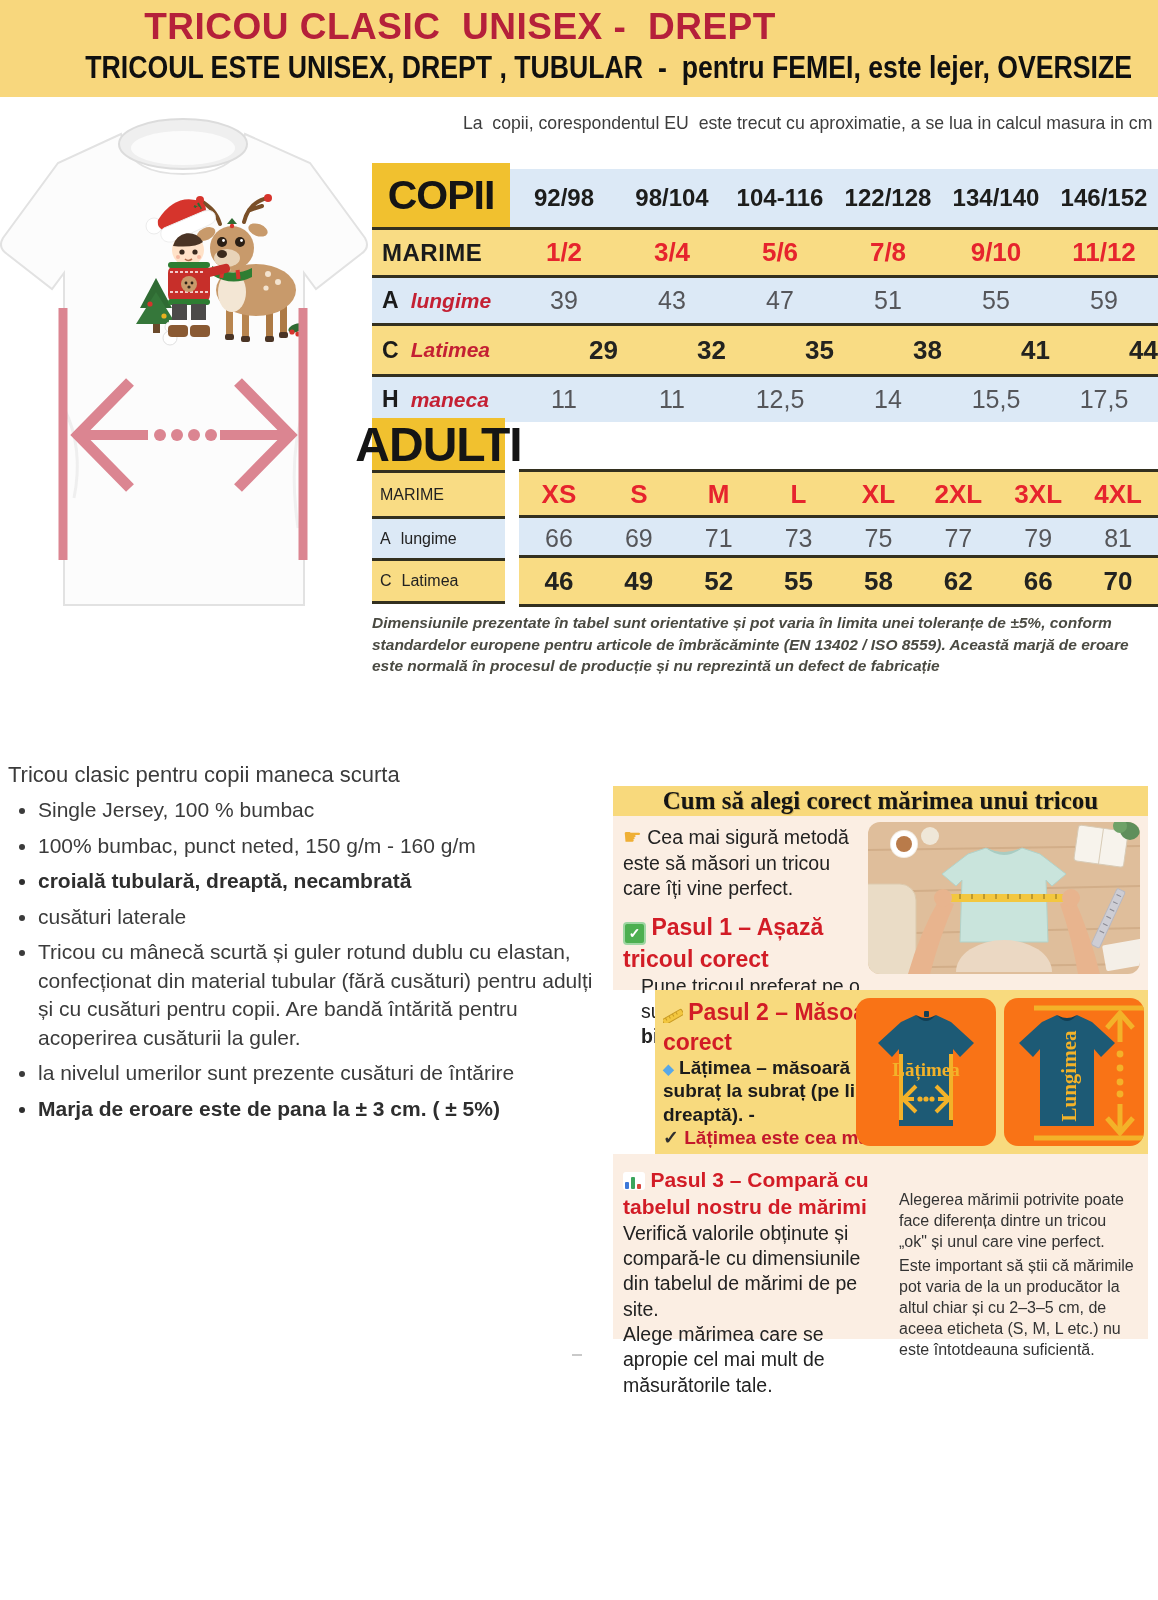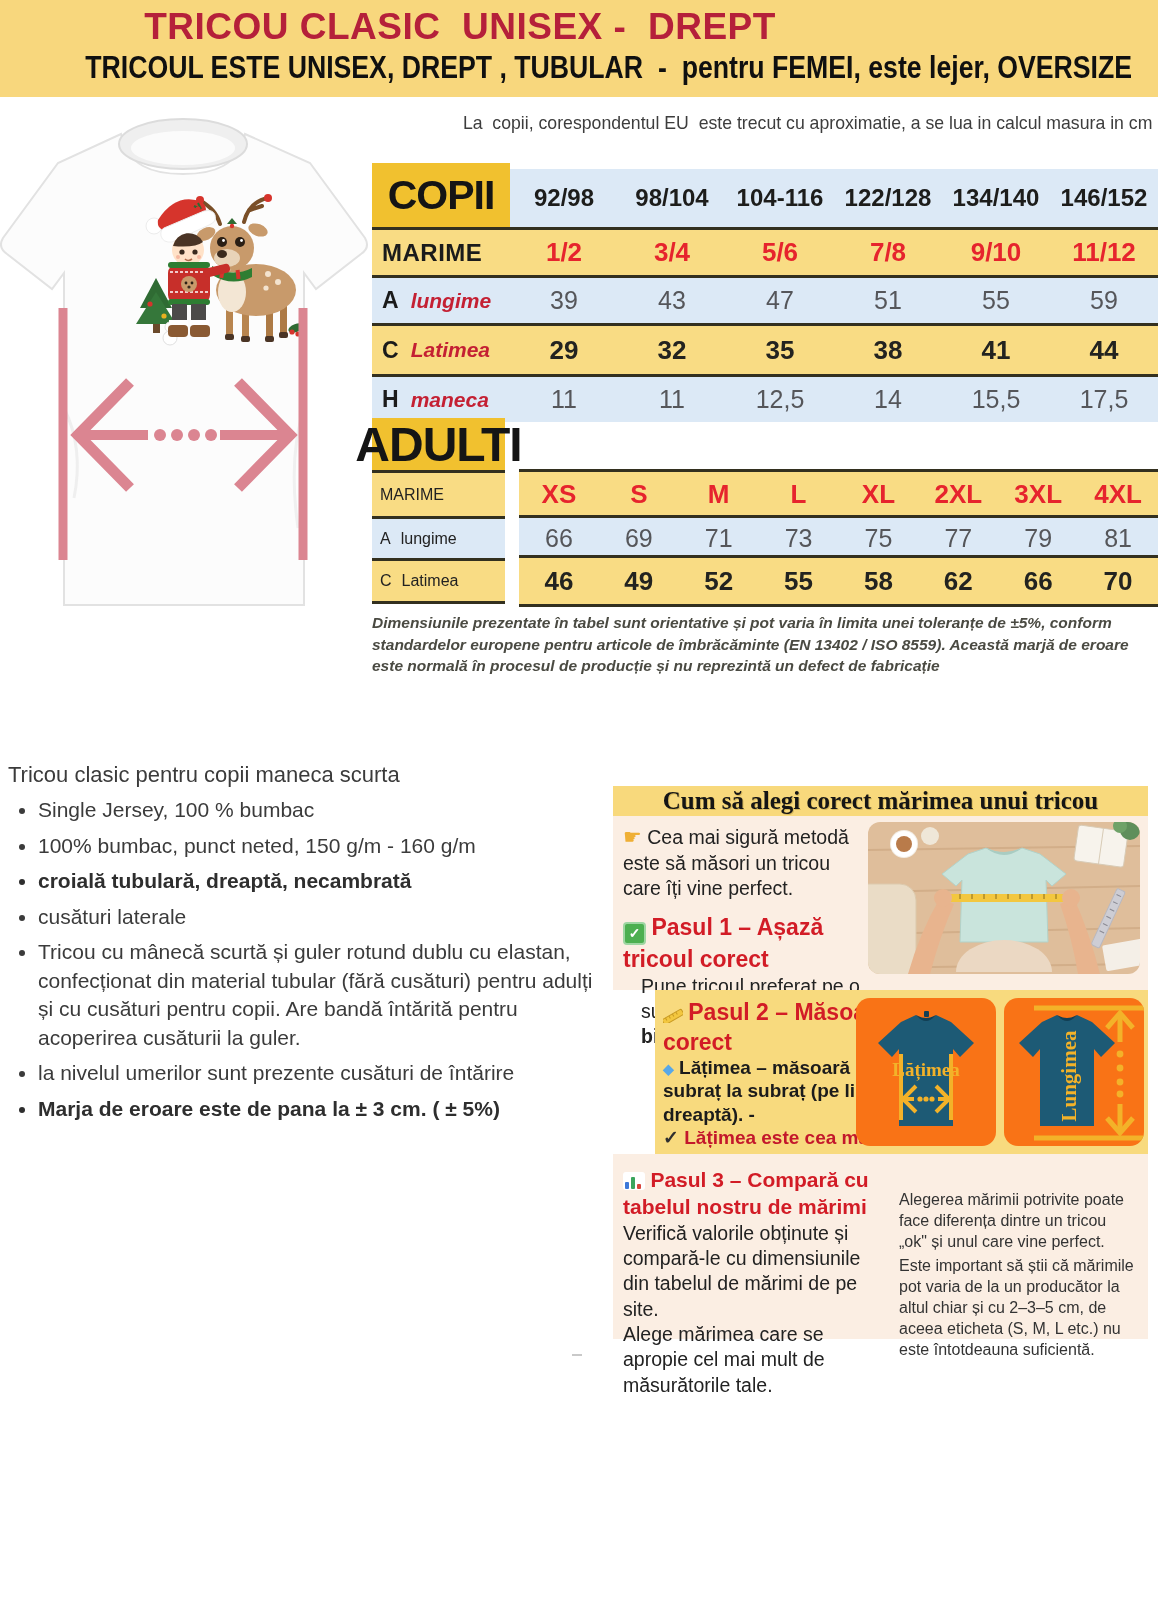--- a/index.html
+++ b/index.html
@@ -32,21 +32,21 @@
   .r-yellow{background:#F9DC84;height:45px;}
   .r-blue{background:#DCE9F6;height:45px;}
   .r-tall{height:48px;}
   .lbl{display:flex;align-items:center;gap:12px;padding-left:10px;}
   .lbl .code{font-size:23px;font-weight:800;color:#1b1b1b;}
   .lbl .marime{font-size:24px;font-weight:800;color:#1b1b1b;letter-spacing:.5px;}
   .lbl .name{font-size:21px;font-weight:700;font-style:italic;color:#C42033;}
   .cellv{text-align:center;}
   .v-red{font-size:26px;font-weight:800;color:#E6242D;}
   .v-gray{font-size:25px;color:#55565A;}
-  .v-bold{font-size:26px;font-weight:800;color:#232320;}
+  .v-bold{font-size:26px;font-weight:800;color:#232320;text-align:right;}
 
   .adulti{position:absolute;left:372px;top:418px;width:786px;}
   .a-gold{width:133px;height:52px;background:#F1C12F;display:flex;align-items:center;justify-content:center;
     font-size:48px;font-weight:800;color:#151515;letter-spacing:-1px;}
   .a-row{display:grid;grid-template-columns:133px 14px repeat(8,1fr);align-items:center;}
   .a-lbl{height:100%;display:flex;align-items:center;gap:10px;padding-left:8px;box-sizing:border-box;}
   .a-gap{background:#ffffff;height:100%;}
   .ra-marime{height:46px;}
   .ra-marime .a-lbl{background:#F9DC84;}
   .ra-marime .vals{background:#F9DC84;}

